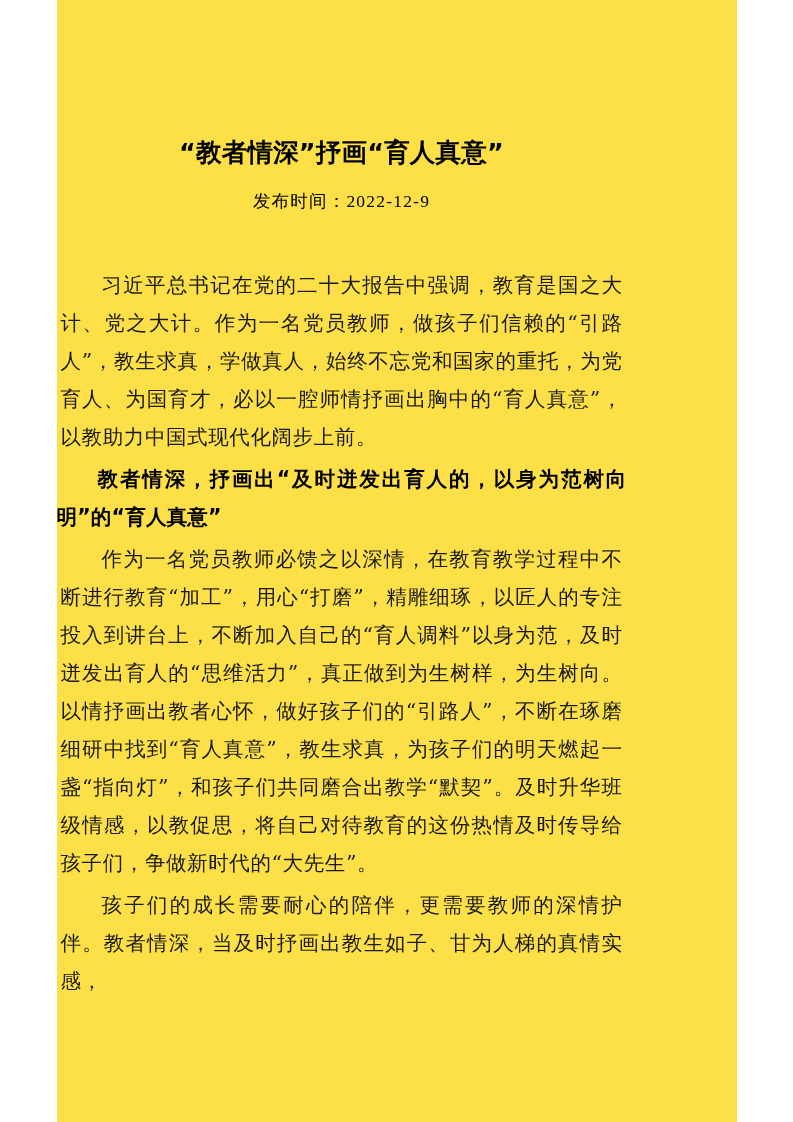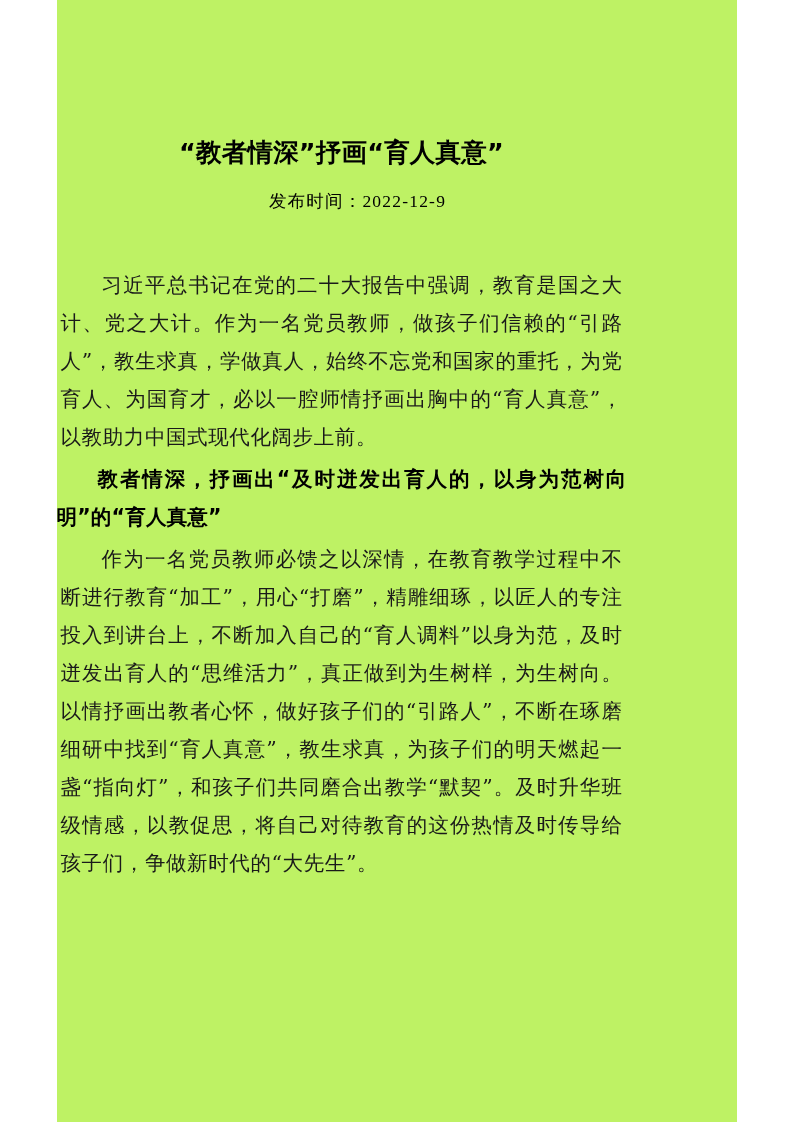--- a/index.html
+++ b/index.html
@@ -12,21 +12,21 @@
     font-family: "Liberation Serif", "DejaVu Serif", serif;
     color: #000000;
     -webkit-font-smoothing: antialiased;
   }
 
   .page {
     position: relative;
     width: 680px;
     height: 1122px;
     margin: 0 auto;
-    background: #bef264;
+    background: #fde047;
     overflow: hidden;
     box-sizing: border-box;
   }
 
   
   .doc-title {
     margin: 0;
     padding: 0;
     font-family: "DejaVu Sans", "Liberation Sans", sans-serif;
     font-weight: bold;
@@ -43,21 +43,21 @@
 
   .doc-date {
     margin: 0;
     padding: 0;
     font-family: "Liberation Serif", "DejaVu Serif", serif;
     font-size: 17.5px;
     line-height: 24px;
     text-align: center;
     letter-spacing: 1.2px;
     position: absolute;
-    left: 16px;
+    left: 0;
     top: 189px;
     width: 570px;
     white-space: nowrap;
   }
 
   
   .body-block {
     position: absolute;
     left: 0;
     top: 262px;
@@ -99,15 +99,16 @@
 <div class="page">
 
   <h1 class="doc-title">“教者情深”抒画“育人真意”</h1>
 
   <div class="doc-date">发布时间：2022-12-9</div>
 
   <div class="body-block">
       <p class="para">习近平总书记在党的二十大报告中强调，教育是国之大计、党之大计。作为一名党员教师，做孩子们信赖的“引路人”，教生求真，学做真人，始终不忘党和国家的重托，为党育人、为国育才，必以一腔师情抒画出胸中的“育人真意”，以教助力中国式现代化阔步上前。</p>
       <h2 class="subhead">教者情深，抒画出“及时迸发出育人的，以身为范树向明”的“育人真意”</h2>
       <p class="para">作为一名党员教师必馈之以深情，在教育教学过程中不断进行教育“加工”，用心“打磨”，精雕细琢，以匠人的专注投入到讲台上，不断加入自己的“育人调料”以身为范，及时迸发出育人的“思维活力”，真正做到为生树样，为生树向。以情抒画出教者心怀，做好孩子们的“引路人”，不断在琢磨细研中找到“育人真意”，教生求真，为孩子们的明天燃起一盏“指向灯”，和孩子们共同磨合出教学“默契”。及时升华班级情感，以教促思，将自己对待教育的这份热情及时传导给孩子们，争做新时代的“大先生”。</p>
+      <p class="para">孩子们的成长需要耐心的陪伴，更需要教师的深情护伴。教者情深，当及时抒画出教生如子、甘为人梯的真情实感，</p>
     </div>
 
 </div>
 
 </body></html>

